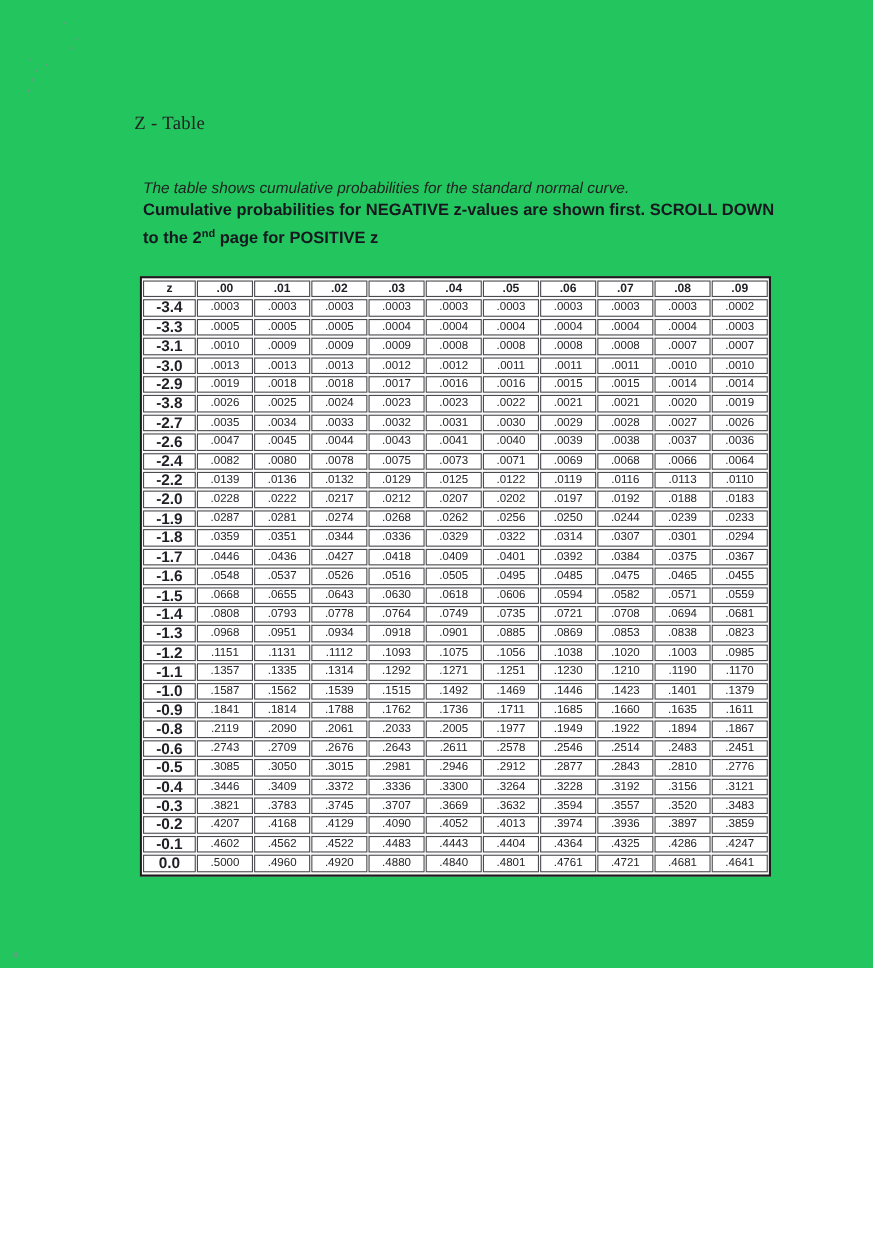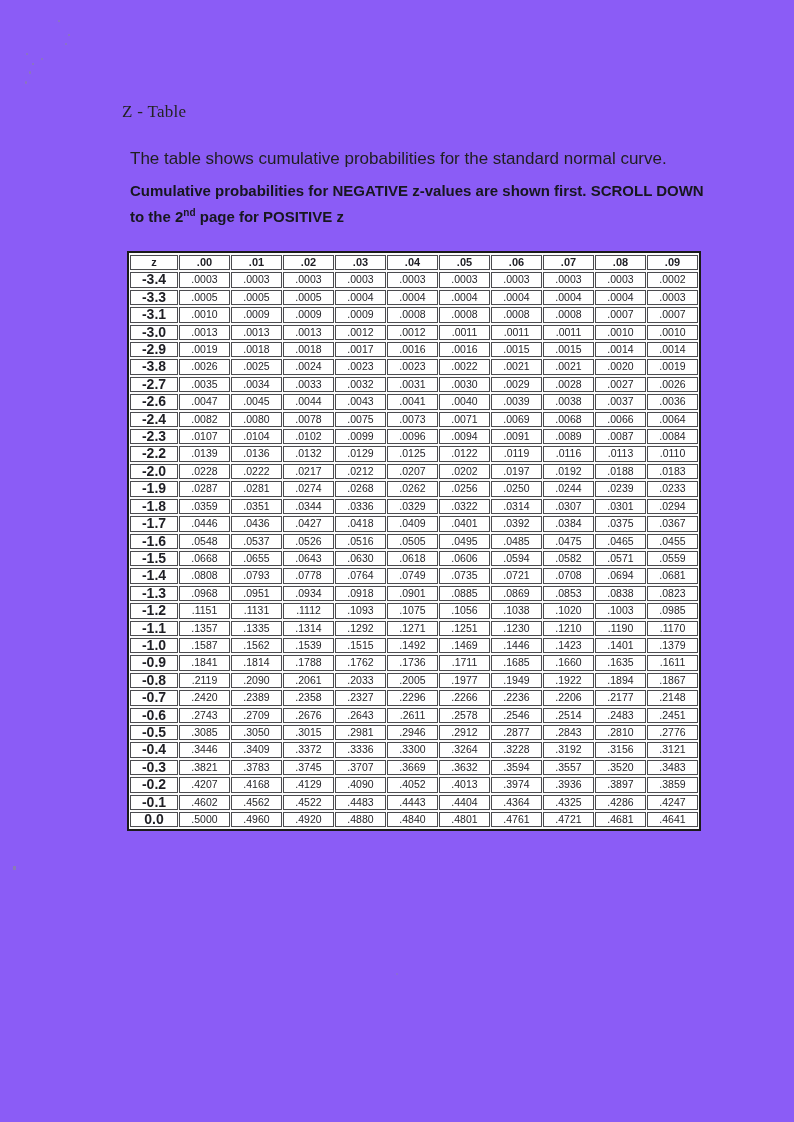--- a/index.html
+++ b/index.html
@@ -1,43 +1,44 @@
 <!DOCTYPE html>
 <html><head>
 <meta charset="utf-8">
 <style>
   html,body { margin:0; padding:0; background:#ffffff; }
   .page {
     position:relative;
-    width:794px; height:1122px;
-    background:#8b5cf6;
+    width:794px; height:880px;
+    background:#22c55e;
     font-family:"Liberation Sans", sans-serif;
     color:#1c1c1c;
     overflow:hidden;
   }
   .speckles i {
     position:absolute;
     width:2px; height:2px;
     background:#8b8b93;
     border-radius:50%;
     opacity:.65;
   }
   .doc-title {
     position:absolute; left:122px; top:102px;
     margin:0;
     font-family:"Liberation Serif", serif;
     font-size:17px; font-weight:400;
     color:#232323;
     letter-spacing:.3px;
   }
   .intro {
-    position:absolute; left:130px; top:149px;
+    position:absolute; left:130px; top:162px;
     margin:0;
-    font-size:17px;
+    font-size:14px;
     color:#1f1f1f;
+    font-style:italic;
   }
   .notice {
     position:absolute; left:130px; top:180px;
     width:582px;
     margin:0;
     font-size:15px; font-weight:700;
     line-height:22px;
     color:#17171f;
   }
   .notice sup { font-size:10px; font-weight:700; }
@@ -230,33 +231,20 @@
           <td>.0078</td>
           <td>.0075</td>
           <td>.0073</td>
           <td>.0071</td>
           <td>.0069</td>
           <td>.0068</td>
           <td>.0066</td>
           <td>.0064</td>
         </tr>
         <tr>
-          <td class="zcol">-2.3</td>
-          <td>.0107</td>
-          <td>.0104</td>
-          <td>.0102</td>
-          <td>.0099</td>
-          <td>.0096</td>
-          <td>.0094</td>
-          <td>.0091</td>
-          <td>.0089</td>
-          <td>.0087</td>
-          <td>.0084</td>
-        </tr>
-        <tr>
           <td class="zcol">-2.2</td>
           <td>.0139</td>
           <td>.0136</td>
           <td>.0132</td>
           <td>.0129</td>
           <td>.0125</td>
           <td>.0122</td>
           <td>.0119</td>
           <td>.0116</td>
           <td>.0113</td>
@@ -425,33 +413,20 @@
           <td>.2061</td>
           <td>.2033</td>
           <td>.2005</td>
           <td>.1977</td>
           <td>.1949</td>
           <td>.1922</td>
           <td>.1894</td>
           <td>.1867</td>
         </tr>
         <tr>
-          <td class="zcol">-0.7</td>
-          <td>.2420</td>
-          <td>.2389</td>
-          <td>.2358</td>
-          <td>.2327</td>
-          <td>.2296</td>
-          <td>.2266</td>
-          <td>.2236</td>
-          <td>.2206</td>
-          <td>.2177</td>
-          <td>.2148</td>
-        </tr>
-        <tr>
           <td class="zcol">-0.6</td>
           <td>.2743</td>
           <td>.2709</td>
           <td>.2676</td>
           <td>.2643</td>
           <td>.2611</td>
           <td>.2578</td>
           <td>.2546</td>
           <td>.2514</td>
           <td>.2483</td>

